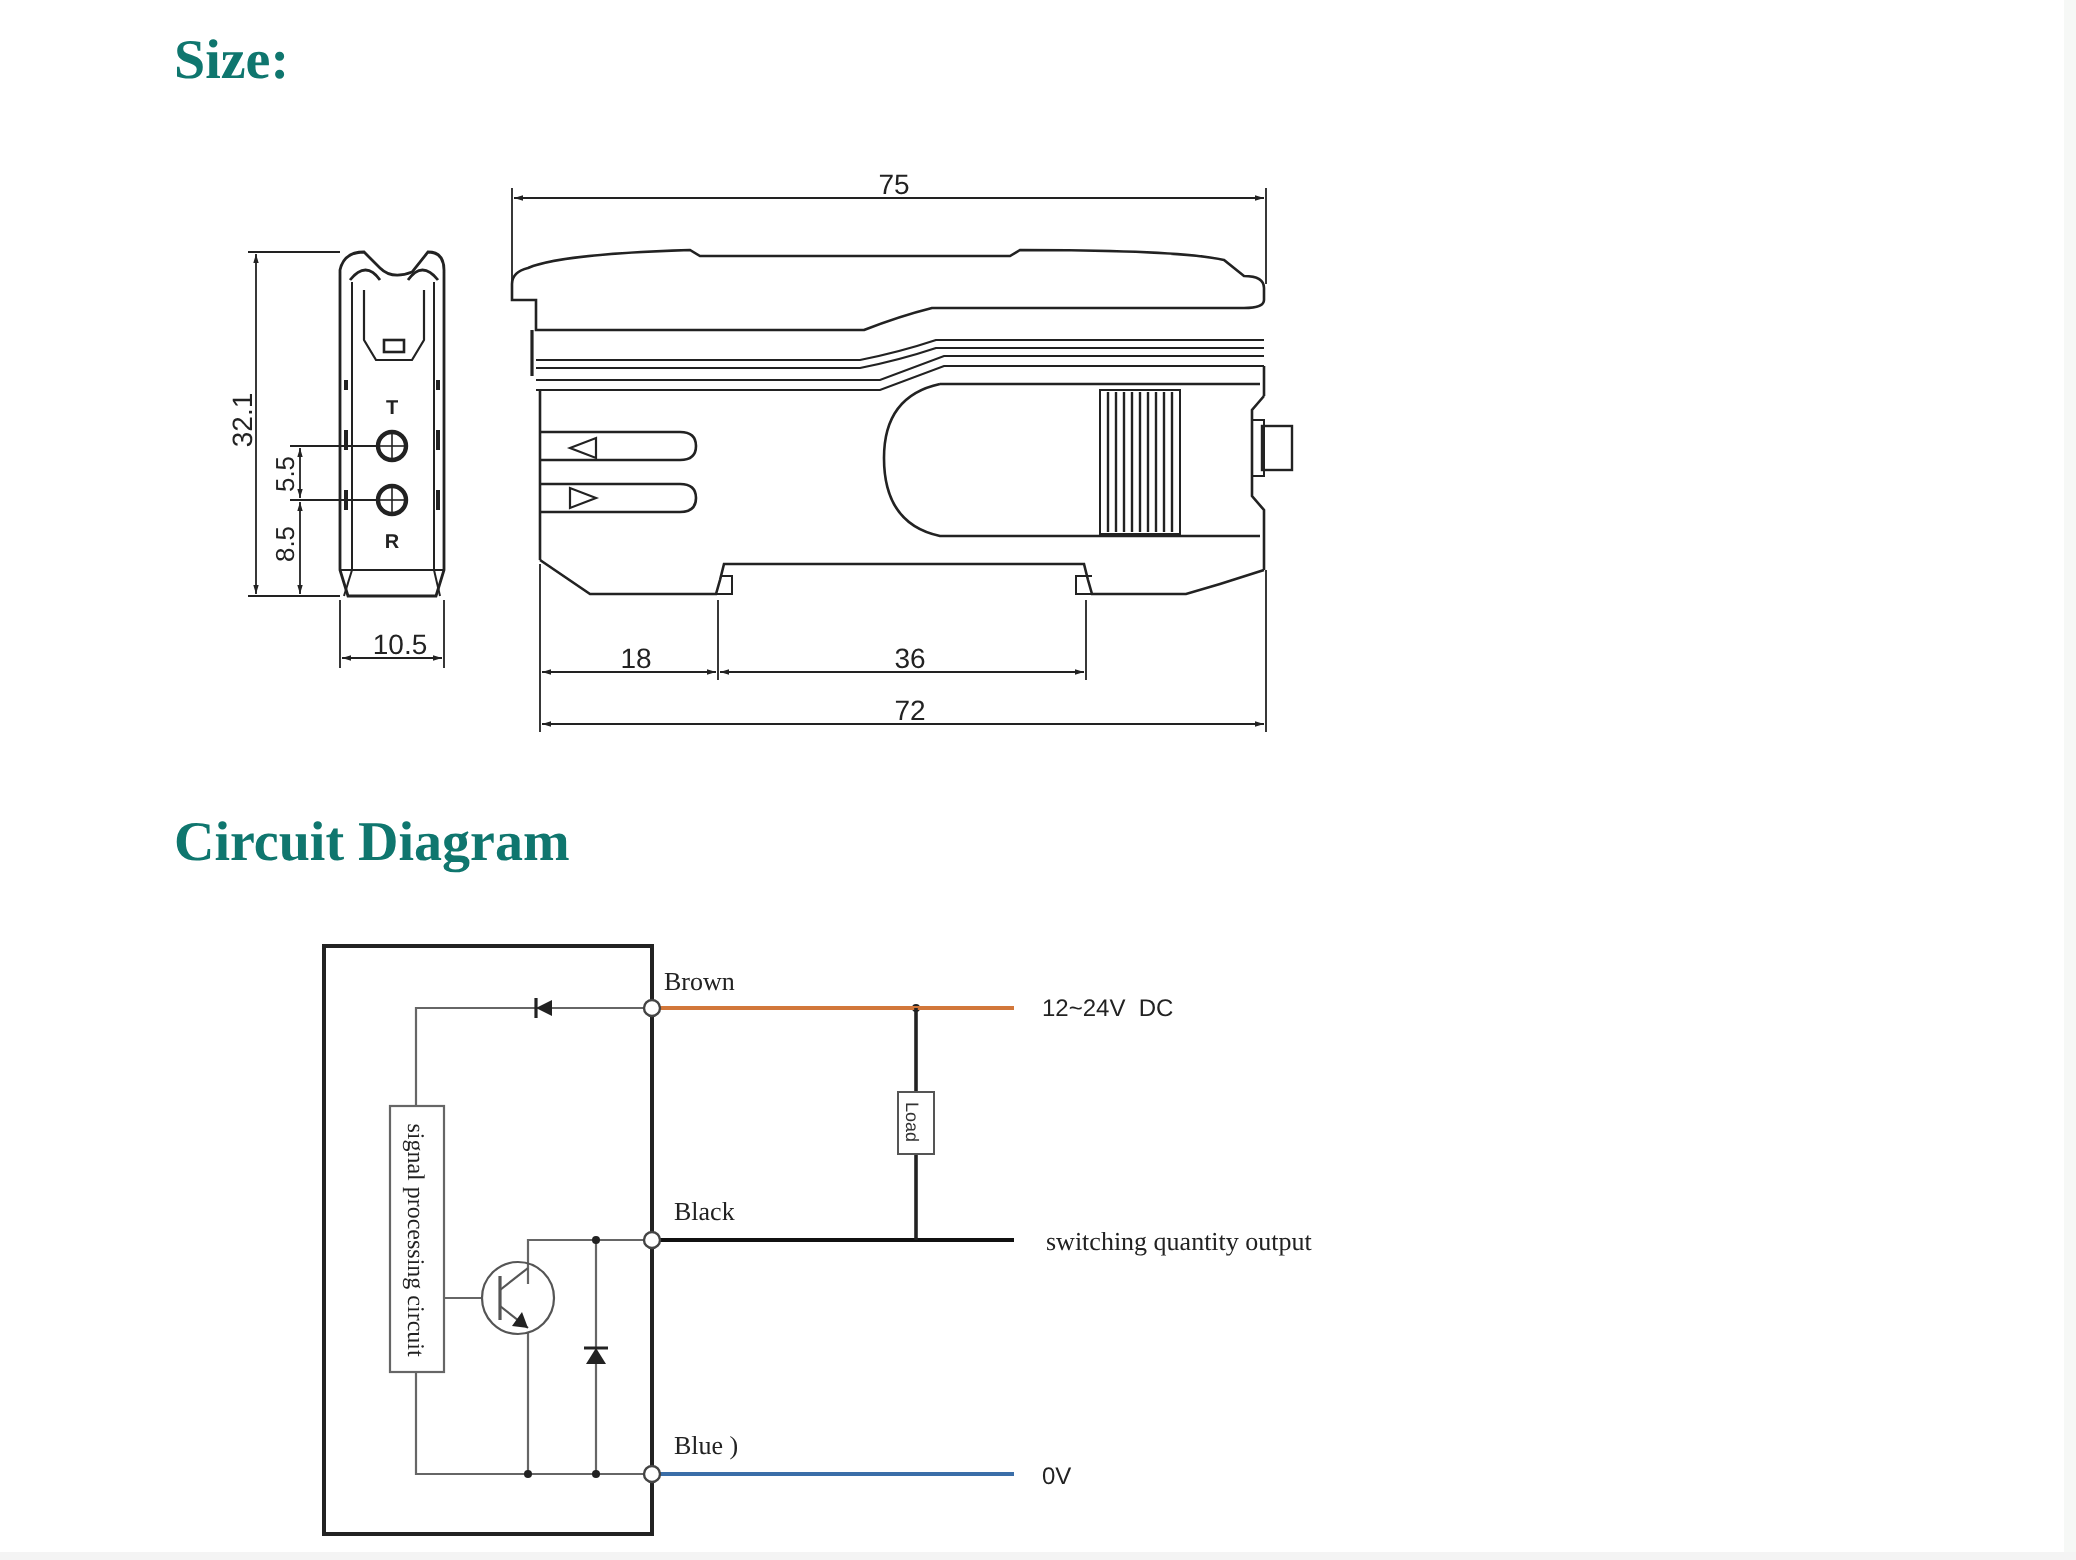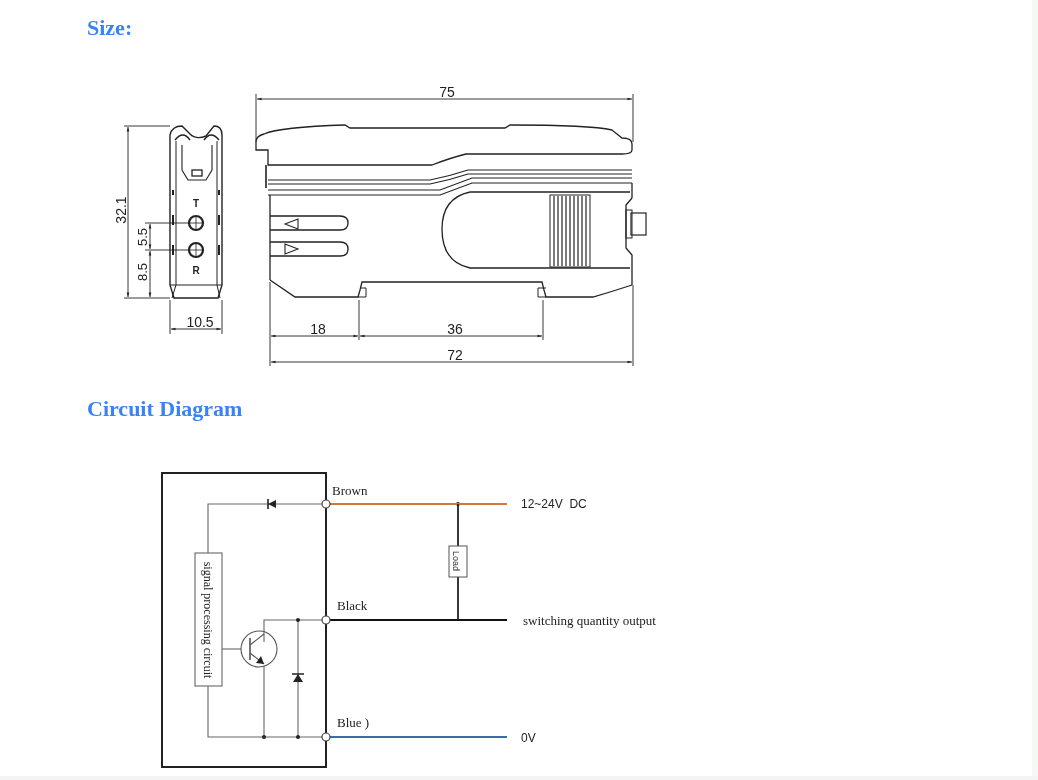--- a/index.html
+++ b/index.html
@@ -1,19 +1,19 @@
 <!DOCTYPE html>
 <html><head>
 <meta charset="utf-8">
 <style>
   html,body{margin:0;padding:0;background:#ffffff;}
   body{width:1038px;height:780px;position:relative;overflow:hidden;font-family:"Liberation Serif",serif;}
-  .heading{position:absolute;font-family:"Liberation Serif",serif;font-weight:bold;font-size:22px;color:#3b82f6;margin:0;}
+  .heading{position:absolute;font-family:"Liberation Serif",serif;font-weight:bold;font-size:28px;color:#0f766e;margin:0;}
   #size-heading{left:87px;top:15px;}
-  #circuit-heading{left:87px;top:396px;}
+  #circuit-heading{left:87px;top:406px;}
   svg{position:absolute;left:0;top:0;}
   .edge-strip{position:absolute;right:0;top:0;width:6px;height:780px;background:#f6f8f6;}
   .bottom-strip{position:absolute;left:0;bottom:0;width:1038px;height:4px;background:#f4f4f4;}
 </style>
 </head>
 <body>
 
 <h2 class="heading" id="size-heading">Size:</h2>
 <h2 class="heading" id="circuit-heading">Circuit Diagram</h2>
 

